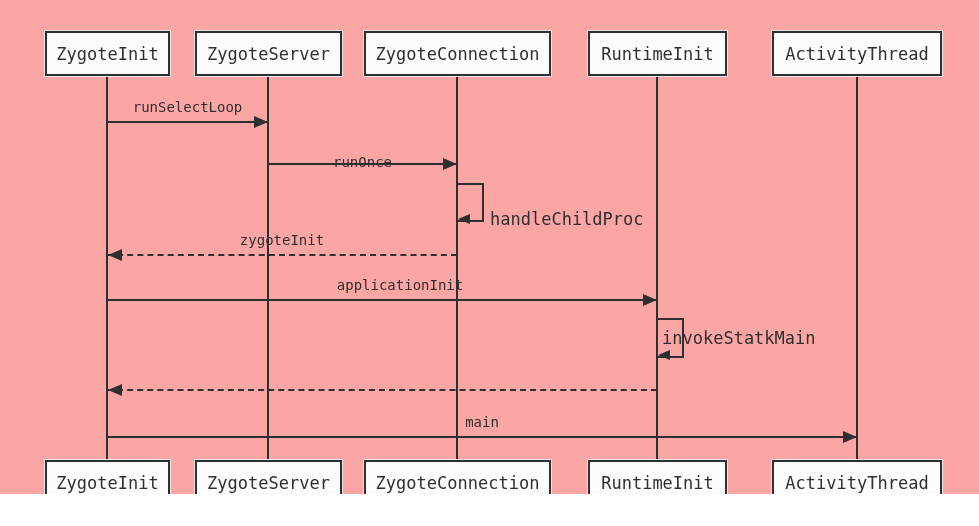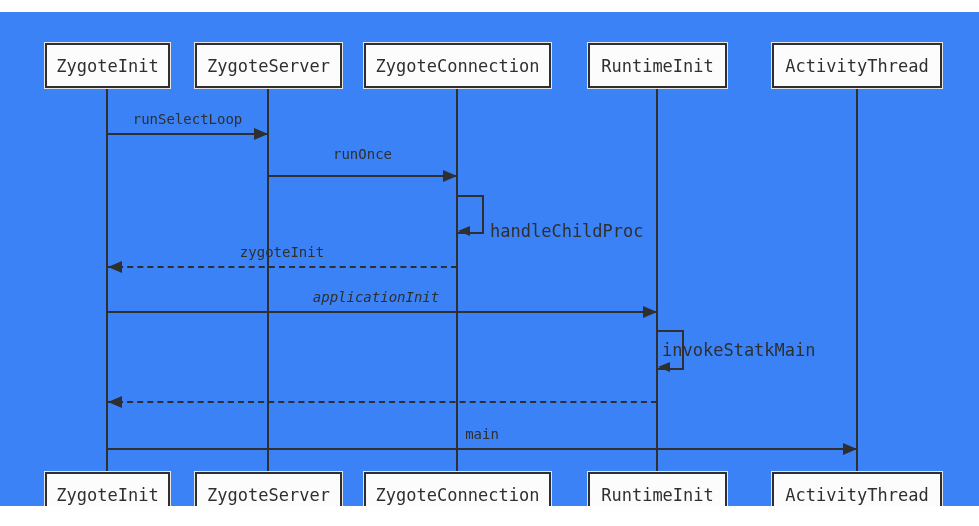--- a/index.html
+++ b/index.html
@@ -4,25 +4,24 @@
 <style>
   html, body {
     margin: 0;
     padding: 0;
     background: #ffffff;
   }
   #canvas {
     position: relative;
     width: 979px;
     height: 494px;
-    background: #3b82f6;
+    background: #fca5a5;
     font-family: "DejaVu Sans Mono", "Liberation Mono", monospace;
     color: #2f2f2f;
     overflow: hidden;
-    margin-top: 12px;
   }
   .pbox {
     position: absolute;
     height: 41px;
     border: 2px solid #2f2f2f;
     background: #fcfcfc;
     display: flex;
     align-items: center;
     justify-content: center;
     font-size: 17px;
@@ -119,30 +118,30 @@
       <span>ActivityThread</span>
     </div>
     <div class="pbox" style="left: 772px; top: 460px; width: 166px;">
       <span>ActivityThread</span>
     </div>
     <div class="msg-line-solid" style="left: 107px; top: 121px; width: 161px;"></div>
     <div class="arrow-head right" style="left: 254px; top: 116px;"></div>
     <div class="msg-label" style="left: 187.5px; top: 97px;">runSelectLoop</div>
     <div class="msg-line-solid" style="left: 268px; top: 163px; width: 189px;"></div>
     <div class="arrow-head right" style="left: 443px; top: 158px;"></div>
-    <div class="msg-label" style="left: 362.5px; top: 132px; text-align: center;">runOnce</div>
+    <div class="msg-label" style="left: 362.5px; top: 152px; text-align: center;">runOnce</div>
     <div class="self-loop" style="left: 457px; top: 183px; width: 25px; height: 35px;"></div>
     <div class="arrow-head left" style="left: 458px; top: 214px; border-top-width: 5px; border-bottom-width: 5px; border-right-width: 12px;"></div>
     <div class="self-label" style="left: 490px; top: 209px;">handleChildProc</div>
     <div class="msg-line-dashed" style="left: 107px; top: 254px; width: 350px;"></div>
     <div class="arrow-head left" style="left: 108px; top: 249px;"></div>
     <div class="msg-label" style="left: 282px; top: 230px;">zygoteInit</div>
     <div class="msg-line-solid" style="left: 107px; top: 299px; width: 550px;"></div>
     <div class="arrow-head right" style="left: 643px; top: 294px;"></div>
-    <div class="msg-label" style="left: 376px; top: 275px; font-style: italic;">applicationInit</div>
+    <div class="msg-label" style="left: 400px; top: 275px;">applicationInit</div>
     <div class="self-loop" style="left: 657px; top: 318px; width: 25px; height: 36px;"></div>
     <div class="arrow-head left" style="left: 658px; top: 350px; border-top-width: 5px; border-bottom-width: 5px; border-right-width: 12px;"></div>
     <div class="self-label" style="left: 662px; top: 328px;">invokeStatkMain</div>
     <div class="msg-line-dashed" style="left: 107px; top: 389px; width: 550px;"></div>
     <div class="arrow-head left" style="left: 108px; top: 384px;"></div>
     <div class="msg-line-solid" style="left: 107px; top: 436px; width: 750px;"></div>
     <div class="arrow-head right" style="left: 843px; top: 431px;"></div>
     <div class="msg-label" style="left: 482px; top: 412px;">main</div>
   </div>
 

